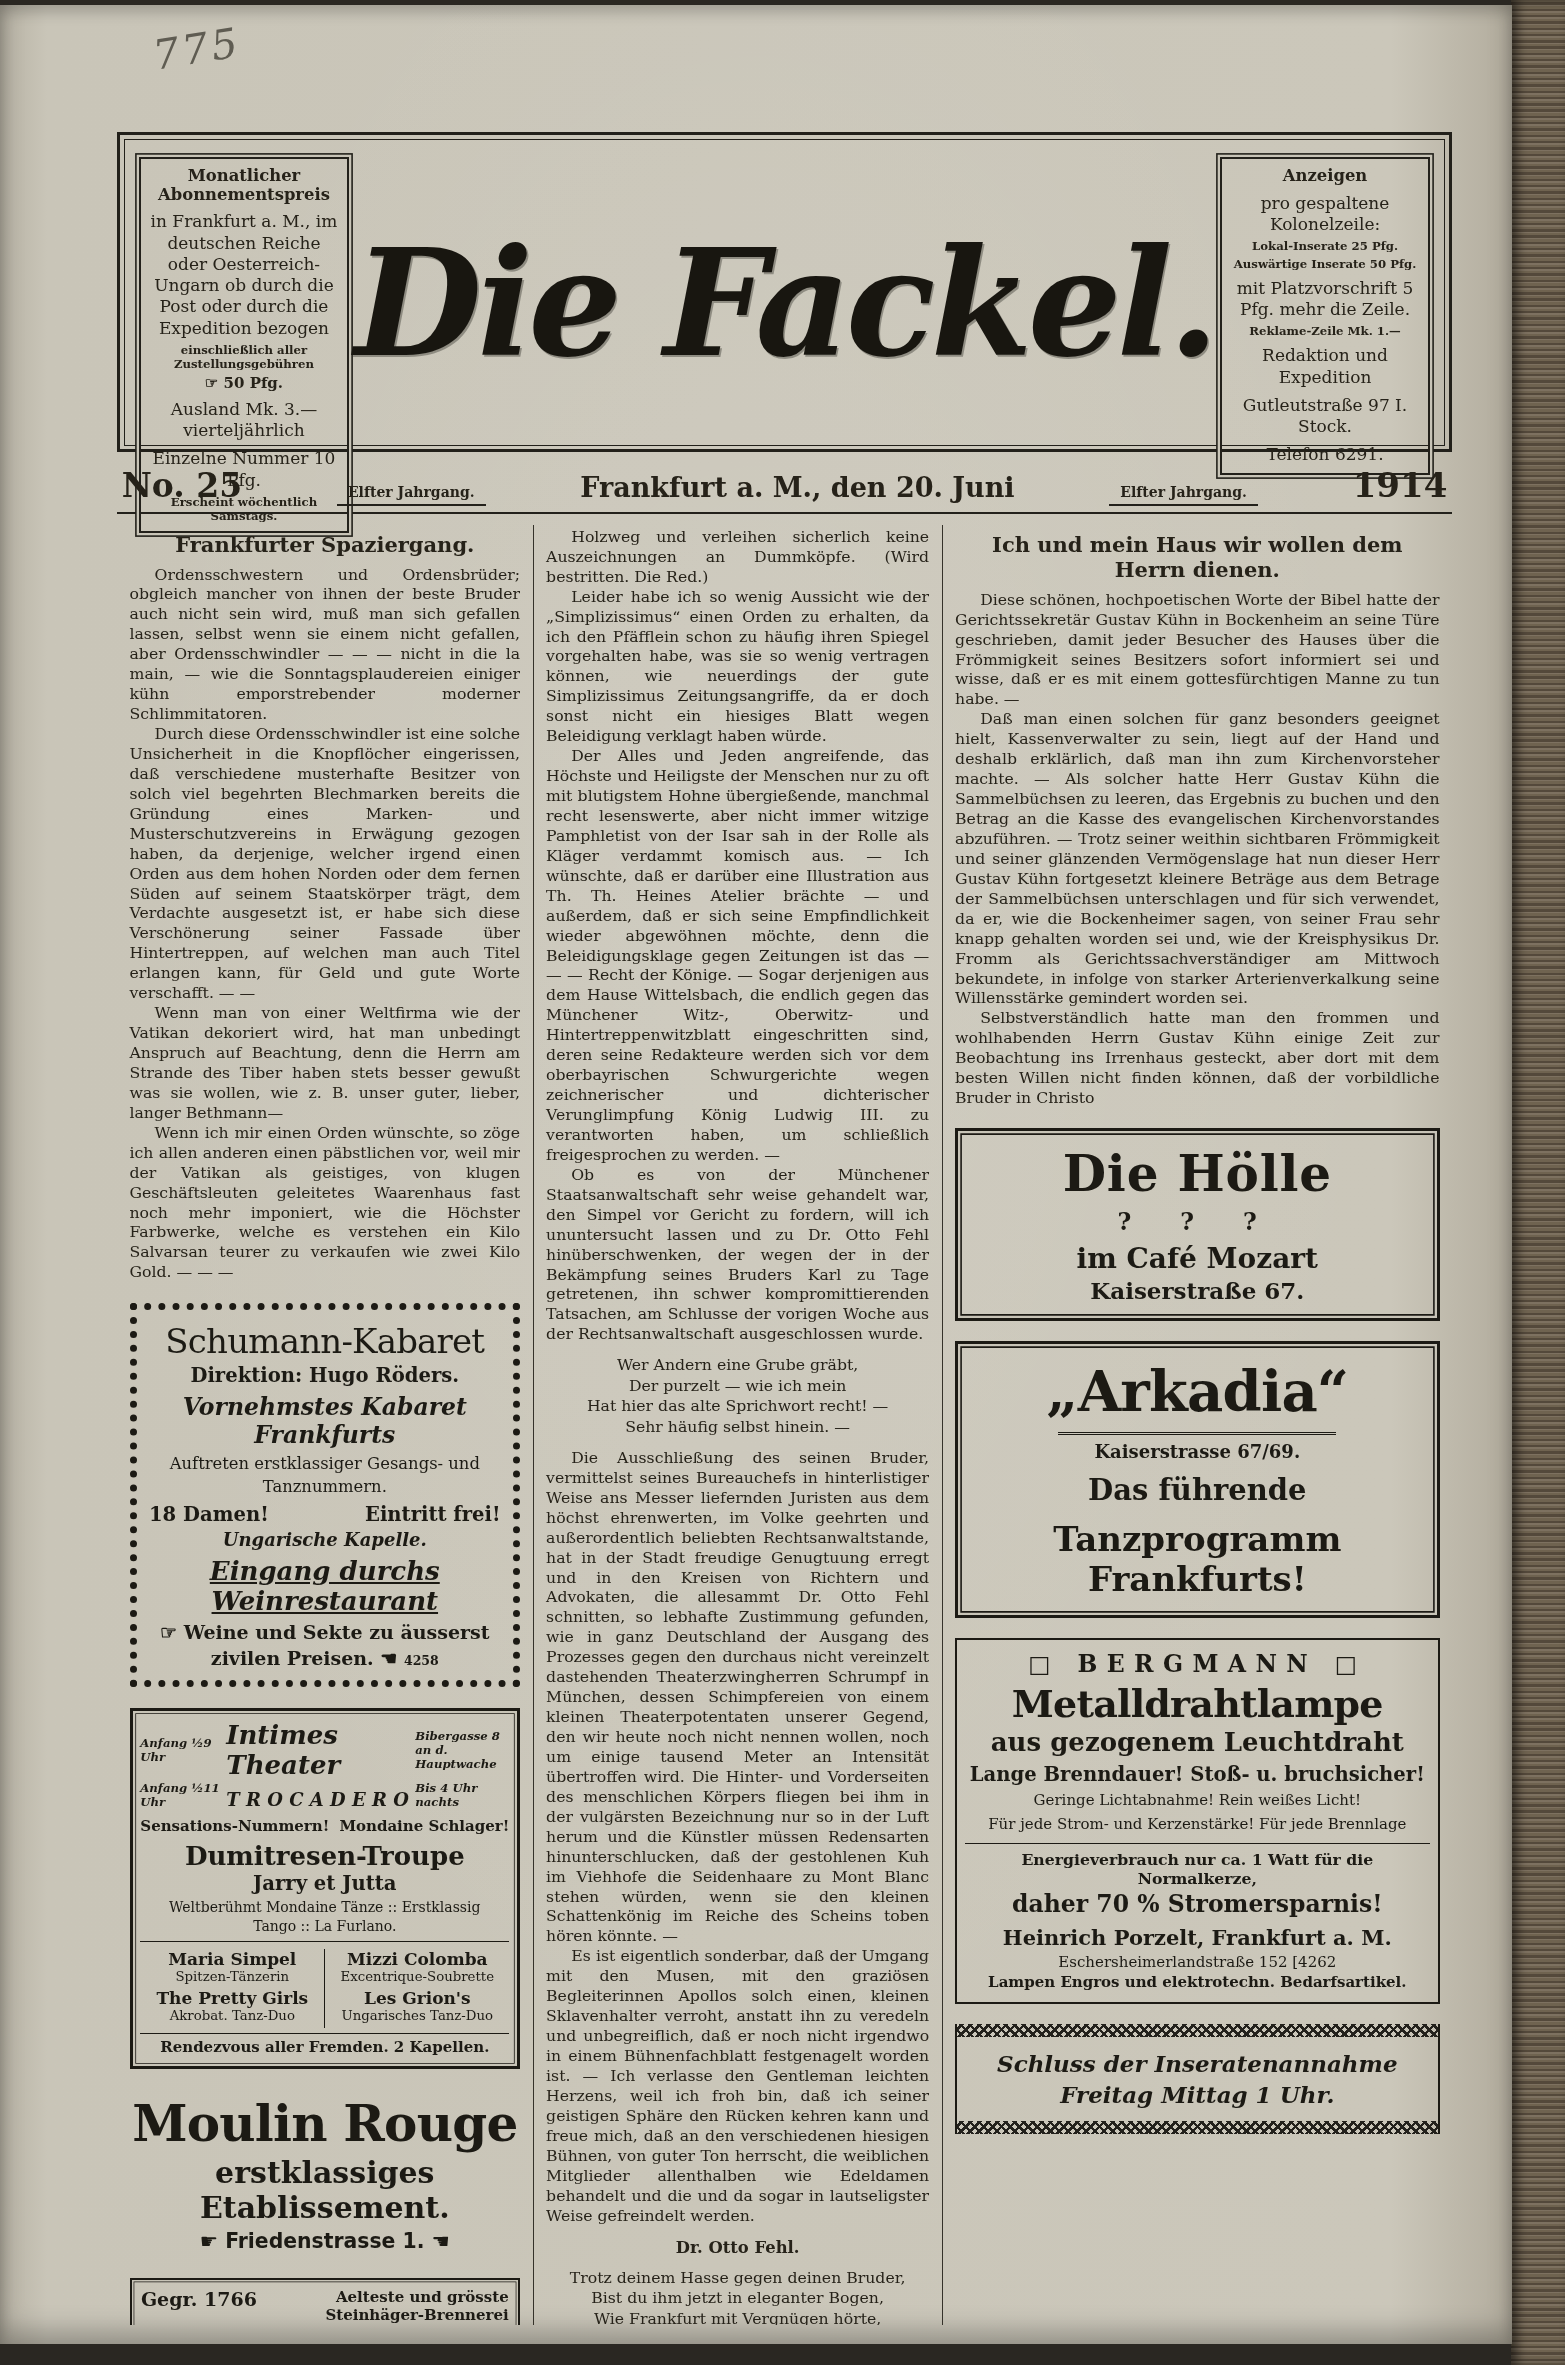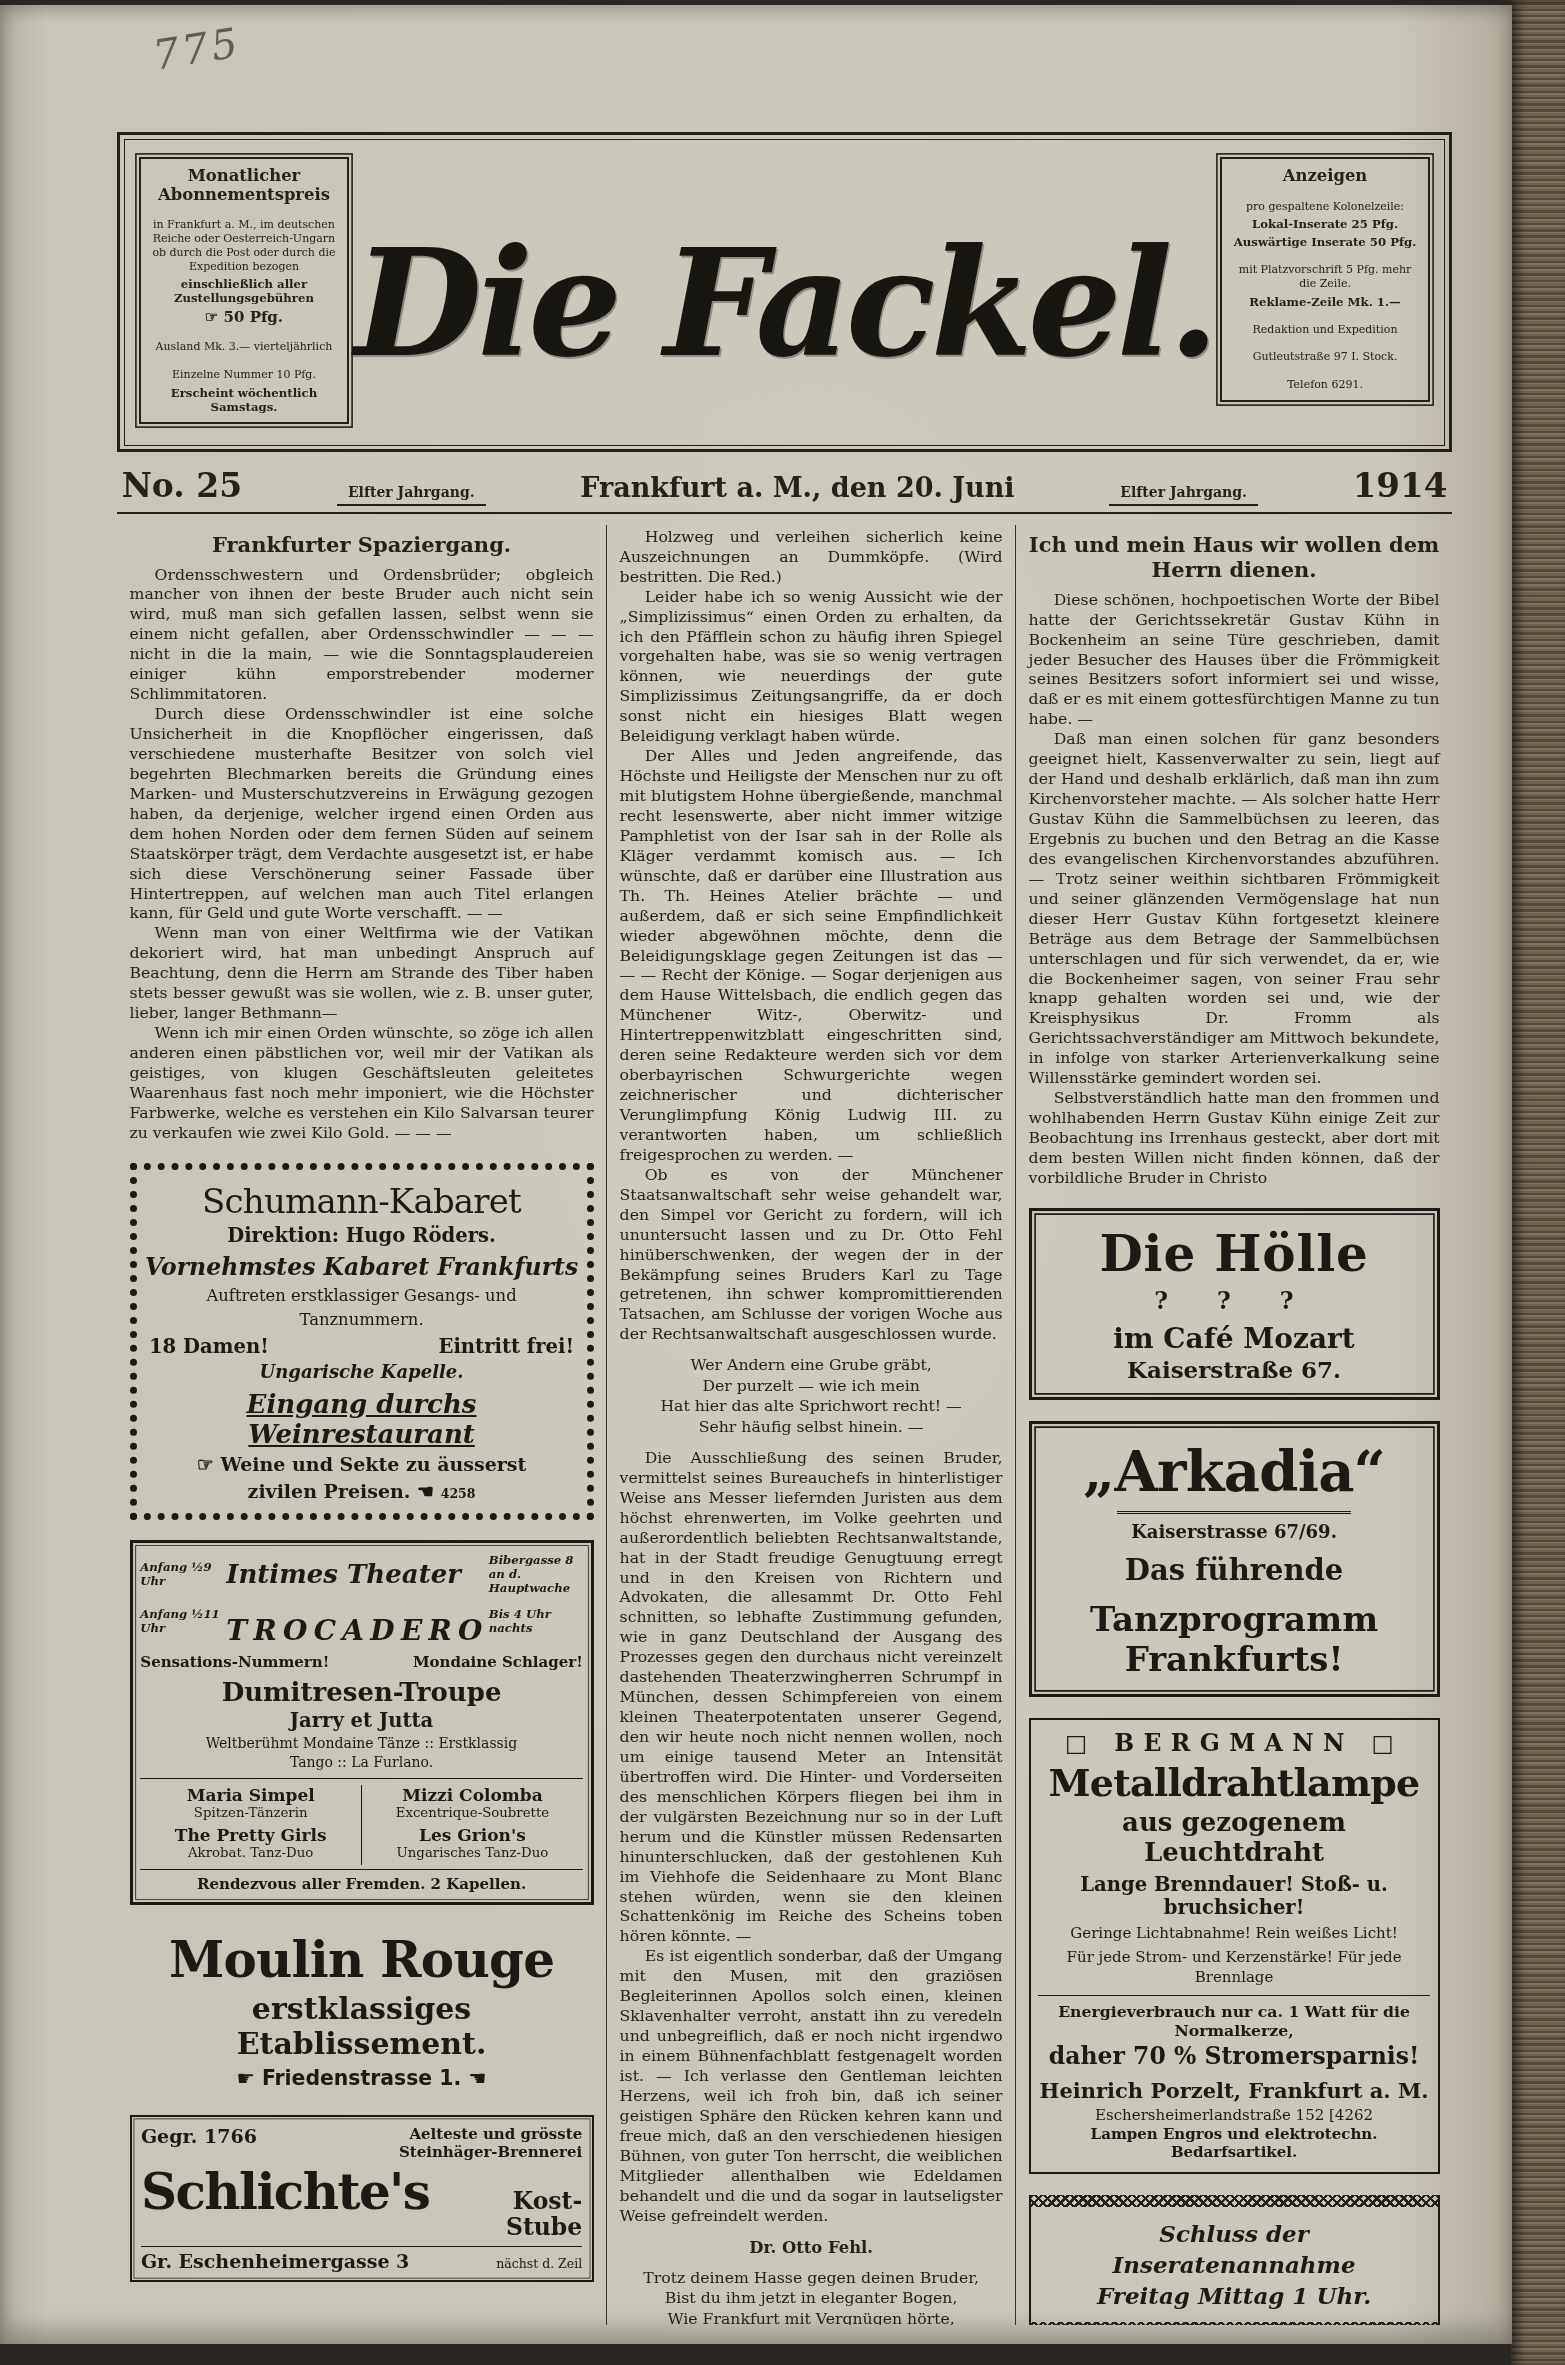--- a/index.html
+++ b/index.html
@@ -19,21 +19,21 @@
 
   .handwritten { position:absolute; left:153px; top:20.4px; font-size:41px; color:#5f5c52;
     font-style:italic; transform:rotate(-9deg); font-family:"DejaVu Serif", serif; letter-spacing:3.1px; }
 
   
   .masthead { margin-top:127px; border:3.9px solid #22201a; padding:3.9px; }
   .masthead-inner { border:1.6px solid #22201a; display:flex; align-items:flex-start; height:307px; padding:11px 9.4px; box-sizing:border-box; }
   .side-box { width:210px; border:2.3px solid #23211b; box-shadow:0 0 0 2.3px #c8c4b7, 0 0 0 3.9px #23211b;
     margin:6.3px 4.7px; padding:7.8px 7.8px; text-align:center; box-sizing:border-box; }
   .sb-big { font-weight:bold; font-size:16.4px; line-height:1.15; }
-  .sb-small { font-size:11px; line-height:1.25; margin-top:14px; }
+  .sb-small { font-size:17px; line-height:1.25; margin-top:7px; }
   .sb-bold-sm { font-size:11.7px; font-weight:bold; margin-top:3.9px; line-height:1.2; }
   .sb-price { font-size:15px; font-weight:bold; margin-top:3.1px; }
   .paper-title { flex:1; text-align:center; align-self:center; font-size:147px; font-weight:bold;
     font-style:italic; letter-spacing:-4.7px; line-height:1; padding-top:22px;
     text-shadow:1.6px 1.6px 0 rgba(30,28,22,.35); color:#181610; }
 
   
   .dateline { display:flex; align-items:baseline; justify-content:space-between;
     border-bottom:2.3px solid #23211b; padding:7.8px 4.7px 6.3px 4.7px; margin-top:4.7px; }
   .dl-issue { font-weight:bold; font-size:33px; }
@@ -65,21 +65,21 @@
   .schum-row { display:flex; justify-content:space-between; font-weight:bold; font-size:19.6px; margin-top:6.3px; padding:0 4.7px; }
   .schum-kap { font-weight:bold; font-size:18px; font-style:italic; margin-top:3.1px; }
   .schum-eing { font-weight:bold; font-size:26px; font-style:italic; margin-top:6.3px; text-decoration:underline; }
   .schum-wein { font-weight:bold; font-size:19px; margin-top:4.7px; }
   .schum-num { font-size:12.5px; }
 
   .ad-trocadero { border:3.1px solid #1c1a14; box-shadow:inset 0 0 0 2.3px #c8c4b7, inset 0 0 0 3.1px #1c1a14; padding:9.4px 7.8px; }
   .troc-grid { display:grid; grid-template-columns:86px 1fr 94px; align-items:center; text-align:left;font-style:italic; }
   .troc-sm { font-size:11.7px; font-weight:bold; line-height:1.2; }
   .troc-name { font-weight:bold; font-size:26px; }
-  .troc-name2 { font-weight:bold; font-size:28px; letter-spacing:6.3px; margin-top:19px; }
+  .troc-name2 { font-weight:bold; font-size:18px; letter-spacing:6.3px; margin-top:9px; }
   .troc-row { display:flex; justify-content:space-between; font-weight:bold; font-size:15px; margin-top:6.3px; }
   .troc-troupe { text-align:center; font-weight:bold; font-size:26px; margin-top:6.3px; }
   .troc-duo { text-align:center; font-weight:bold; font-size:19.6px; margin-top:1.6px; }
   .troc-line { text-align:center; font-size:14px; margin-top:3.1px; }
   .troc-cols { display:flex; margin-top:7.8px; border-top:0.8px solid #1c1a14; padding-top:6.3px; }
   .troc-col { flex:1; text-align:center; }
   .troc-col + .troc-col { border-left:0.8px solid #1c1a14; }
   .troc-n { font-weight:bold; font-size:17px; }
   .troc-d { font-size:13.3px; margin-bottom:4.7px; }
   .troc-bottom { text-align:center; font-weight:bold; font-size:15px; margin-top:4.7px; border-top:0.8px solid #1c1a14; padding-top:4.7px; }

